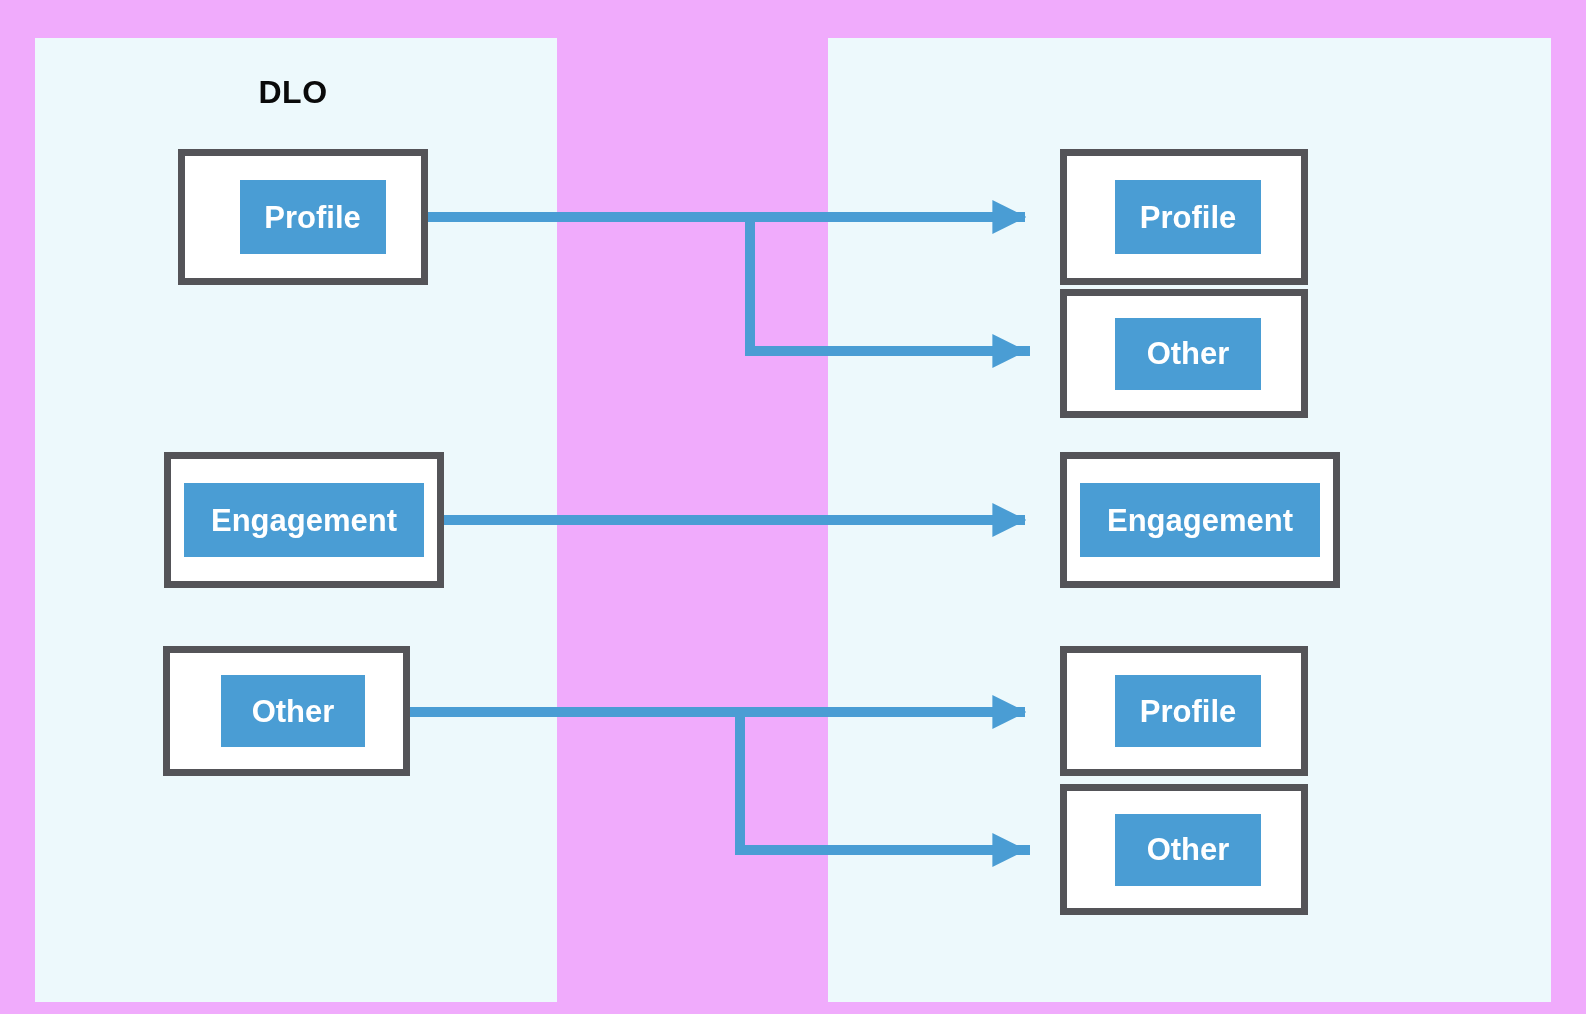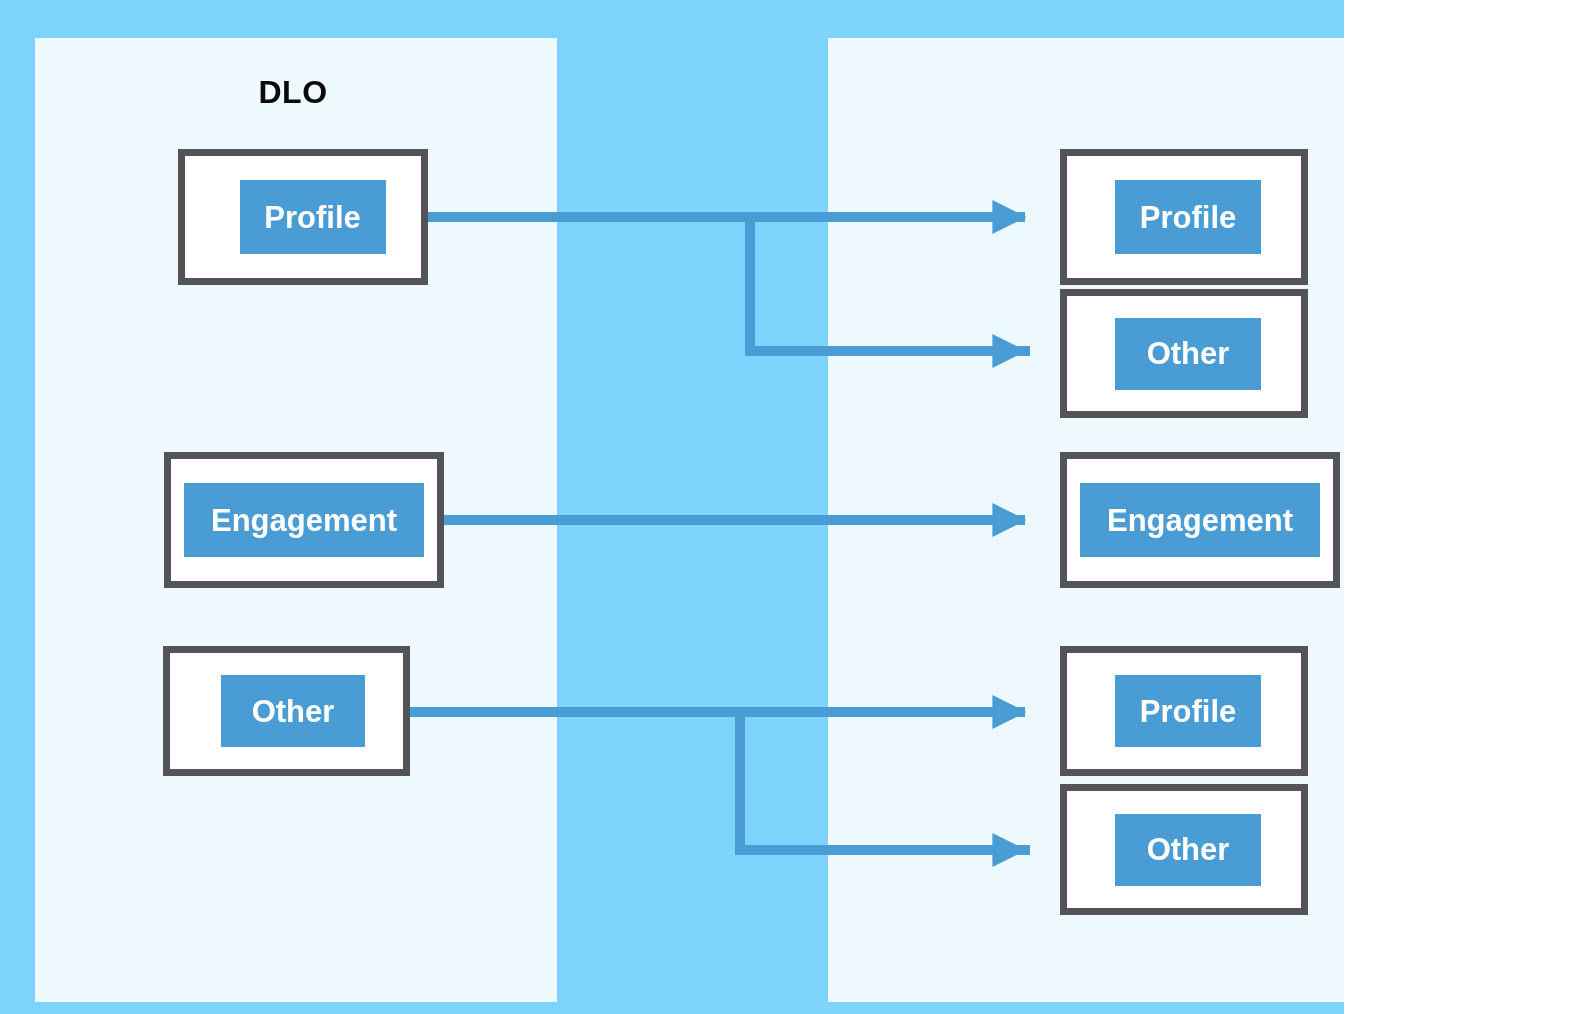--- a/index.html
+++ b/index.html
@@ -5,23 +5,23 @@
   html, body {
     margin: 0;
     padding: 0;
     background: #ffffff;
   }
   body {
     font-family: "Liberation Sans", "DejaVu Sans", sans-serif;
   }
   #diagram-root {
     position: relative;
-    width: 1344px;
+    width: 1586px;
     height: 1014px;
-    background: #7dd3fc;
+    background: #f0abfc;
     overflow: hidden;
   }
 
   
   .band {
     position: absolute;
     top: 38px;
     height: 964px;
     background: #edf9fc;
   }

